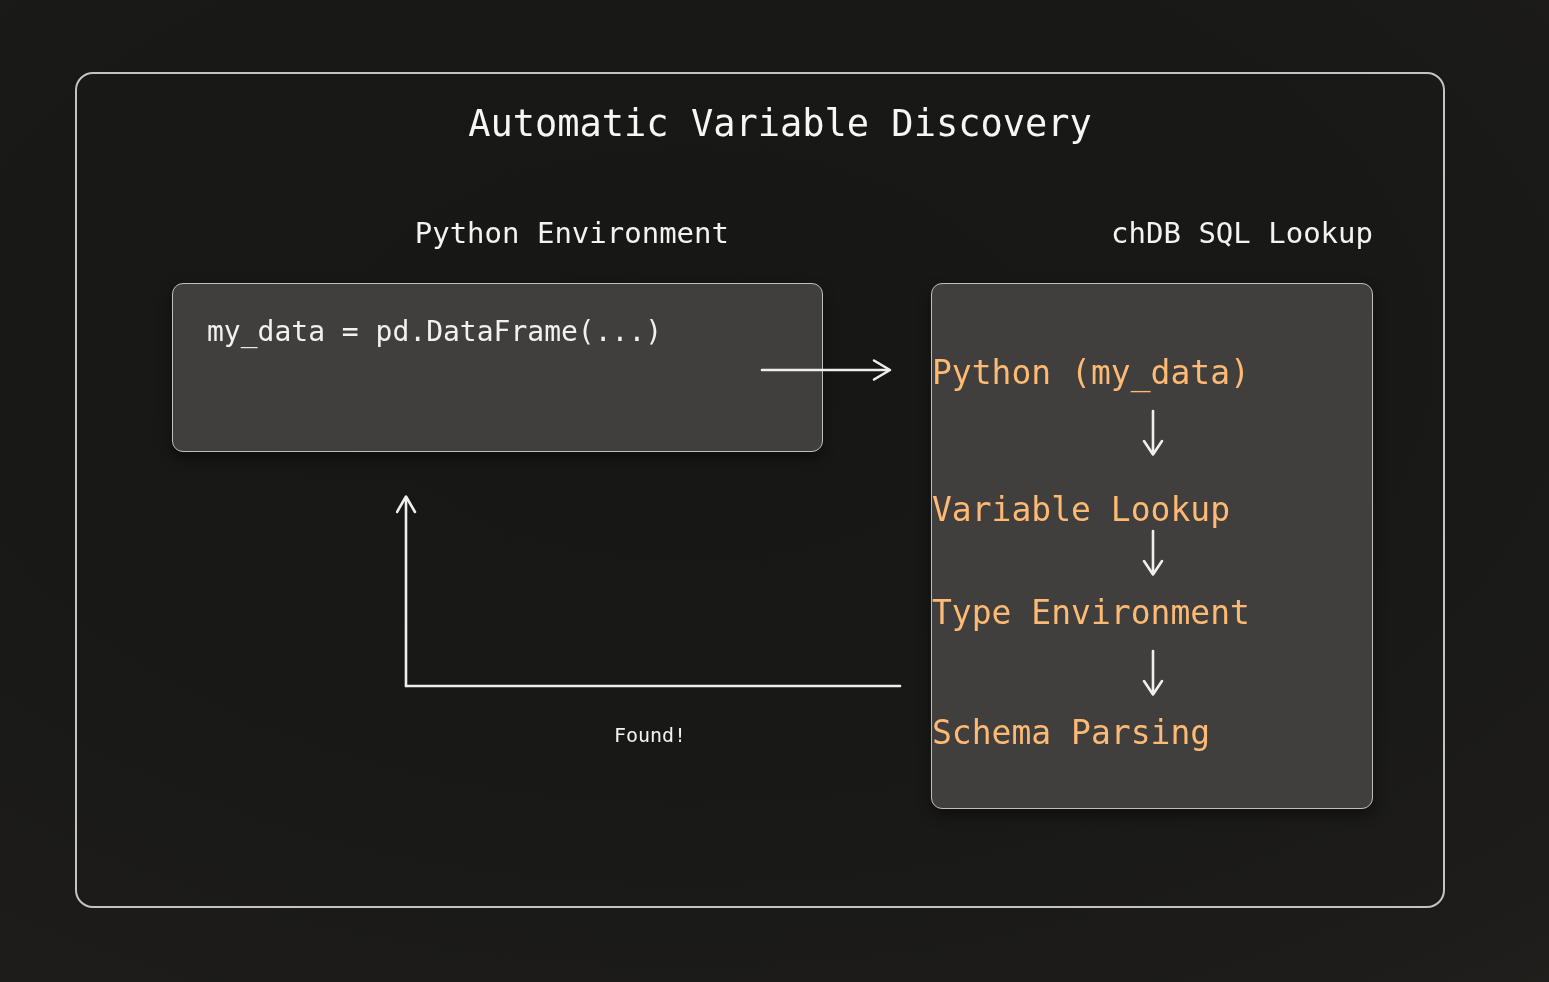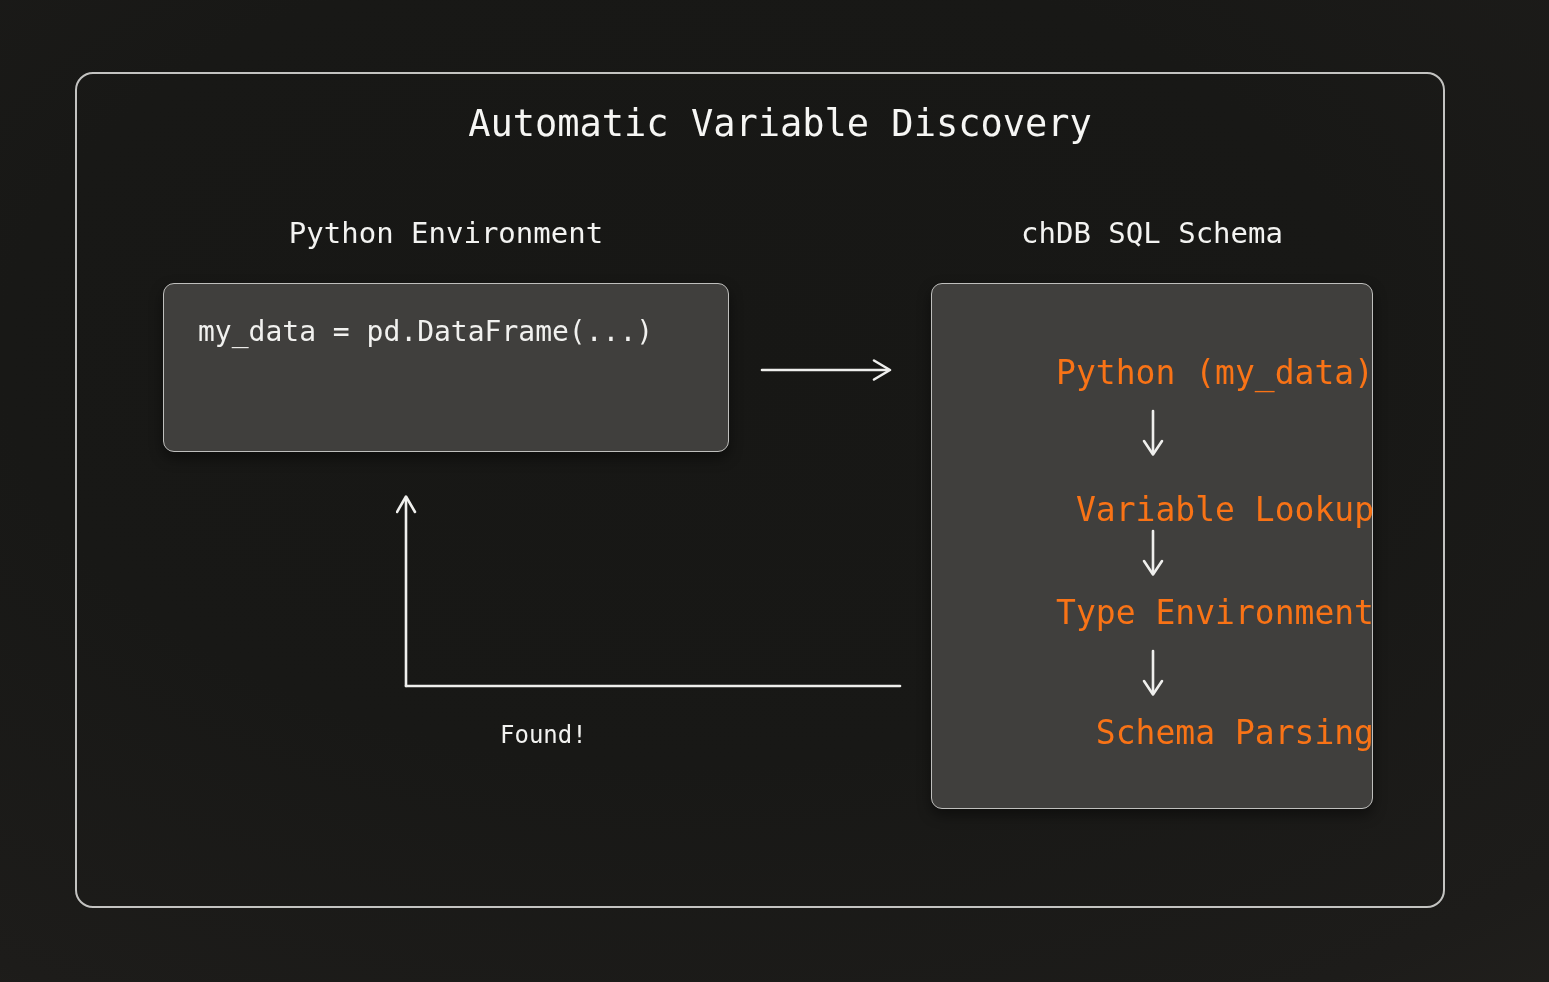--- a/index.html
+++ b/index.html
@@ -33,59 +33,59 @@
     text-align: center;
     font-size: 37px;
     line-height: 42px;
     letter-spacing: 0px;
     color: #f6f6f4;
     white-space: pre;
   }
   .section-header {
     position: absolute;
     top: 215px;
-    text-align: center;
+    text-align: right;
     font-size: 29px;
     line-height: 36px;
     color: #f3f3f1;
     white-space: pre;
   }
   .section-header.left { left: 163px; width: 566px; }
   .section-header.right { left: 931px; width: 442px; }
   .node-box {
     position: absolute;
     background: #403f3d;
     border: 1.5px solid #bfbfbd;
     border-radius: 11px;
     box-sizing: border-box;
     box-shadow: 0 6px 14px rgba(0,0,0,0.45);
   }
   .code-box {
-    left: 163px; top: 283px;
-    width: 566px; height: 169px;
+    left: 172px; top: 283px;
+    width: 651px; height: 169px;
     padding: 30px 0 0 34px;
   }
   .code-line {
     font-size: 28px;
     line-height: 35px;
     color: #f1f1ef;
     white-space: pre;
   }
   .parser-box {
     left: 931px; top: 283px;
     width: 442px; height: 526px;
   }
   .parser-step {
     position: absolute;
     left: 0;
     width: 442px;
-    text-align: right;
+    text-align: left;
     font-size: 33px;
     line-height: 44px;
-    color: #f97316;
+    color: #fdba74;
     white-space: pre;
   }
   .step-1 { top: 67px; }
   .step-2 { top: 204px; }
   .step-3 { top: 307px; }
   .step-4 { top: 427px; }
   .down-arrow {
     position: absolute;
     left: 208px;
     width: 26px; height: 50px;
@@ -100,21 +100,22 @@
   }
   .return-arrow {
     position: absolute;
     left: 396px; top: 488px;
     width: 512px; height: 204px;
   }
   .found-label {
     position: absolute;
     left: 500px; top: 718px;
     width: 300px;
-    font-size: 24px;
+    text-align: center;
+    font-size: 20px;
     line-height: 34px;
     color: #f2f2f0;
     white-space: pre;
   }
   svg .stroke {
     fill: none;
     stroke: #efefed;
     stroke-width: 2.6;
     stroke-linecap: round;
     stroke-linejoin: round;
@@ -124,21 +125,21 @@
 <body>
 
 <div class="canvas">
 
   <div class="frame"></div>
 
   <div class="title">Automatic Variable Discovery</div>
 
   <div class="section-header left">Python Environment</div>
 
-  <div class="section-header right">chDB SQL Schema</div>
+  <div class="section-header right">chDB SQL Lookup</div>
 
   <div class="node-box code-box">
     <div class="code-line">my_data = pd.DataFrame(...)</div>
   </div>
 
   <svg class="flow-arrow" viewBox="0 0 136 26">
     <line class="stroke" x1="2" y1="13" x2="127" y2="13"></line>
     <polyline class="stroke" points="114,3.5 130,13 114,22.5"></polyline>
   </svg>
 

